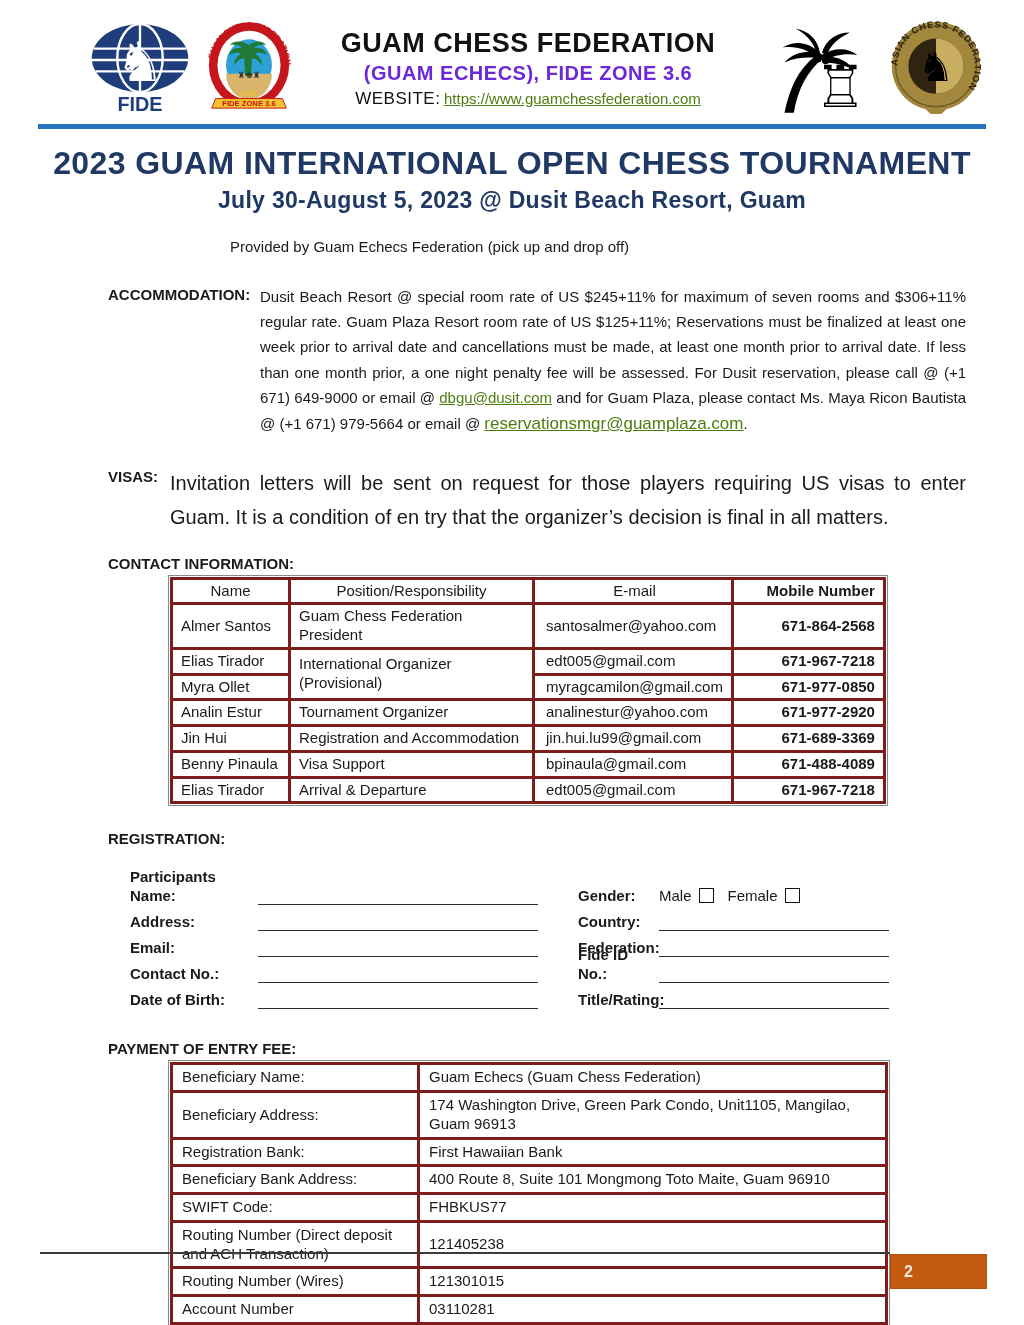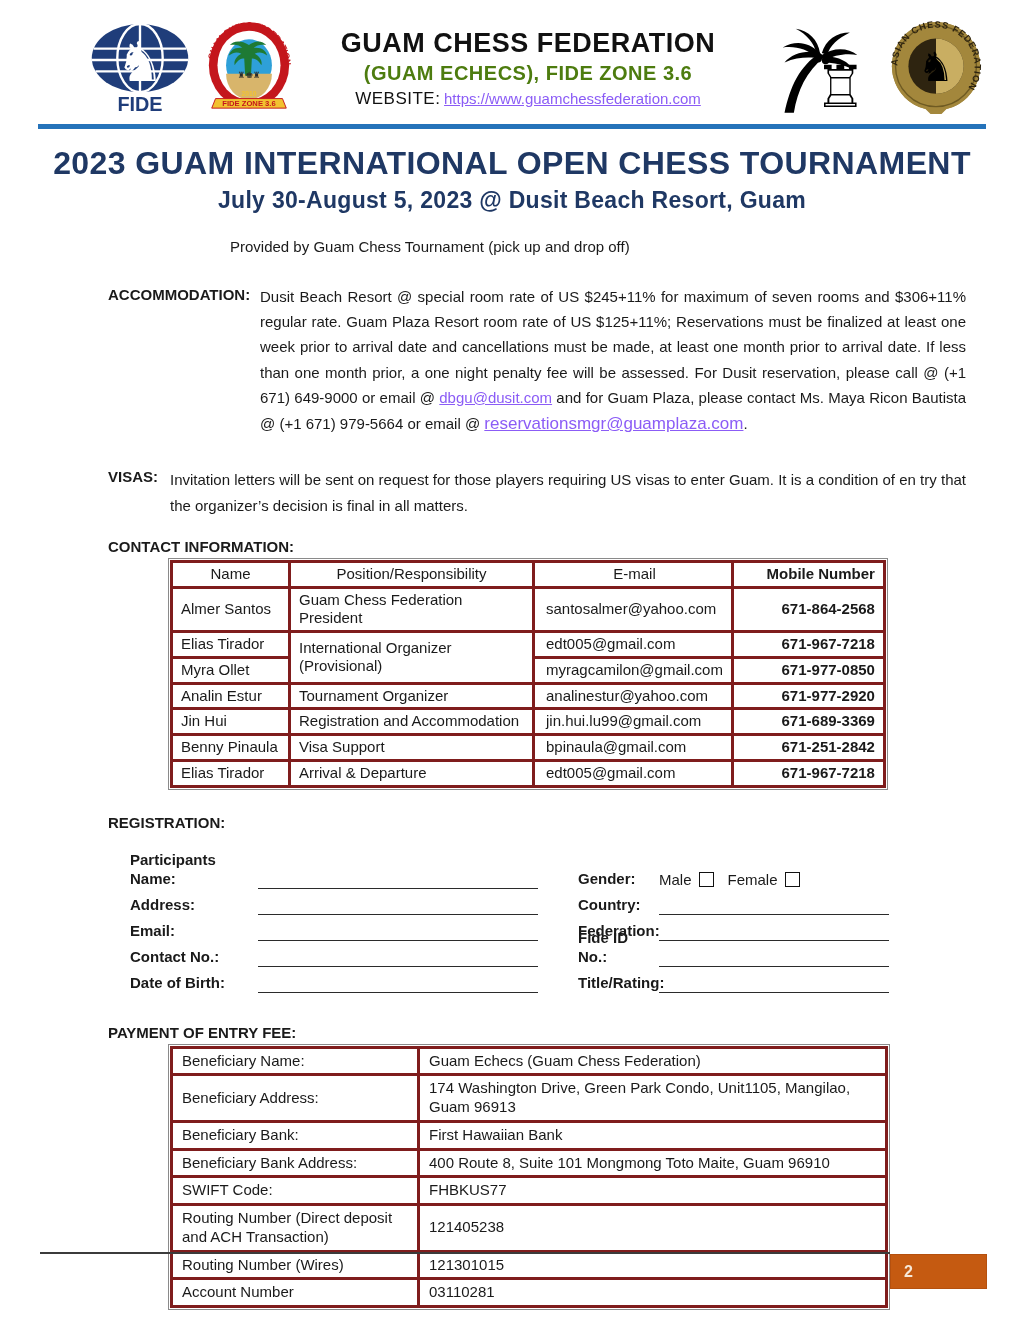--- a/index.html
+++ b/index.html
@@ -7,24 +7,24 @@
   body { font-family:"Liberation Sans", sans-serif; color:#1a1a1a; }
   .page {
     position:relative; width:1024px; height:1325px; margin:0 auto;
     background:#ffffff; overflow:hidden;
   }
 
   
   .hdr { display:flex; align-items:center; padding:20px 42px 6px 88px; gap:14px; }
   .hdr-center { flex:1; text-align:center; line-height:1.15; }
   .org-name { font-size:27px; font-weight:700; letter-spacing:0.5px; color:#111; }
-  .org-sub  { font-size:20px; font-weight:700; letter-spacing:0.5px; color:#4d7c0f; margin-top:3px; }
+  .org-sub  { font-size:20px; font-weight:700; letter-spacing:0.5px; color:#6d28d9; margin-top:3px; }
   .website-line { font-size:13px; margin-top:4px; color:#111; }
   .website-label { font-size:17px; letter-spacing:0.5px; }
-  .link { color:#8b5cf6; text-decoration:underline; cursor:pointer; }
+  .link { color:#4d7c0f; text-decoration:underline; cursor:pointer; }
   .website-line .link { font-size:15px; }
   .blue-rule { height:5px; background:#2573BA; margin:2px 38px 0 38px; }
 
   
   .title-block { text-align:center; margin-top:16px; color:#1F3864; }
   .title-main { font-size:32px; font-weight:700; letter-spacing:0.4px; }
   .title-sub  { font-size:23px; font-weight:700; margin-top:5px; letter-spacing:0.3px; }
 
   
   .content { padding:0 58px 0 108px; }
@@ -32,21 +32,21 @@
   .airport { margin-top:24px; }
   .airport-body { margin-left:122px; margin-top:4px; font-size:15px; }
 
   .accommodation { margin-top:31px; display:flex; }
   .accommodation .sec-heading { width:152px; flex:none; }
   .acc-body { flex:1; font-size:15px; line-height:1.68; text-align:justify; margin-top:-2px; }
   .acc-body .link-lg { font-size:17px; }
 
   .visas { margin-top:30px; display:flex; }
   .visas .sec-heading { width:62px; flex:none; }
-  .visas-body { flex:1; font-size:15px; line-height:1.68; text-align:justify; margin-top:-1px; }
+  .visas-body { flex:1; font-size:20px; line-height:1.68; text-align:justify; margin-top:-1px; }
 
   
   .contact { margin-top:20px; }
   .tbl-outer { display:inline-block; border:1px solid #8a8a8a; padding:1px; margin-top:3px; }
   table { border-collapse:collapse; font-size:15px; }
   th,td { border:3px solid #7f1d1d; padding:2px 8px; line-height:1.25; }
   th { font-weight:400; text-align:center; }
   .contact .tbl-outer { margin-left:60px; }
   .contact table th:nth-child(1), .contact table td.c-name { width:118px; }
   .contact table th:nth-child(2), .contact table td.c-pos  { width:244px; }
@@ -170,21 +170,21 @@
   <div class="blue-rule"></div>
 
   <div class="title-block">
     <div class="title-main">2023 GUAM INTERNATIONAL OPEN CHESS TOURNAMENT</div>
     <div class="title-sub">July 30-August 5, 2023 @ Dusit Beach Resort, Guam</div>
   </div>
 
   <div class="content">
 
     <div class="airport">
-      <div class="airport-body">Provided by Guam Chess Tournament (pick up and drop off)</div>
+      <div class="airport-body">Provided by Guam Echecs Federation (pick up and drop off)</div>
     </div>
 
     <div class="accommodation">
       <div class="sec-heading">ACCOMMODATION:</div>
       <div class="acc-body"><span>Dusit Beach Resort @ special room rate of US $245+11% for maximum of seven rooms and $306+11% regular rate. Guam Plaza Resort room rate of US $125+11%; Reservations must be finalized at least one week prior to arrival date and cancellations must be made, at least one month prior to arrival date.  If less than one month prior, a one night penalty fee will be assessed. For Dusit reservation, please call @ (+1 671) 649-9000 or email @ </span><span class="link">dbgu@dusit.com</span><span> and for Guam Plaza, please contact Ms. Maya Ricon Bautista @ (+1 671) 979-5664 or email @ </span><span class="link link-lg">reservationsmgr@guamplaza.com</span><span>.</span></div>
     </div>
 
     <div class="visas">
       <div class="sec-heading">VISAS:</div>
       <div class="visas-body">Invitation letters will be sent on request for those players requiring US visas to enter Guam. It is a condition of en try that the organizer’s decision is final in all matters.</div>
@@ -227,21 +227,21 @@
           <tr>
             <td class="c-name">Jin Hui</td>
             <td class="c-pos">Registration and Accommodation</td>
             <td class="c-mail">jin.hui.lu99@gmail.com</td>
             <td class="c-mob">671-689-3369</td>
           </tr>
           <tr>
             <td class="c-name">Benny Pinaula</td>
             <td class="c-pos">Visa Support</td>
             <td class="c-mail">bpinaula@gmail.com</td>
-            <td class="c-mob">671-251-2842</td>
+            <td class="c-mob">671-488-4089</td>
           </tr>
           <tr>
             <td class="c-name">Elias Tirador</td>
             <td class="c-pos">Arrival &amp; Departure</td>
             <td class="c-mail">edt005@gmail.com</td>
             <td class="c-mob">671-967-7218</td>
           </tr>
         </tbody>
           </table>
       </div>
@@ -312,21 +312,21 @@
           <tbody>
               <tr>
             <td class="p-lbl">Beneficiary Name:</td>
             <td class="p-val">Guam Echecs (Guam Chess Federation)</td>
           </tr>
           <tr>
             <td class="p-lbl">Beneficiary Address:</td>
             <td class="p-val">174 Washington Drive, Green Park Condo, Unit1105, Mangilao, Guam 96913</td>
           </tr>
           <tr>
-            <td class="p-lbl">Beneficiary Bank:</td>
+            <td class="p-lbl">Registration Bank:</td>
             <td class="p-val">First Hawaiian Bank</td>
           </tr>
           <tr>
             <td class="p-lbl">Beneficiary Bank Address:</td>
             <td class="p-val">400 Route 8, Suite 101 Mongmong Toto Maite, Guam 96910</td>
           </tr>
           <tr>
             <td class="p-lbl">SWIFT Code:</td>
             <td class="p-val">FHBKUS77</td>
           </tr>

